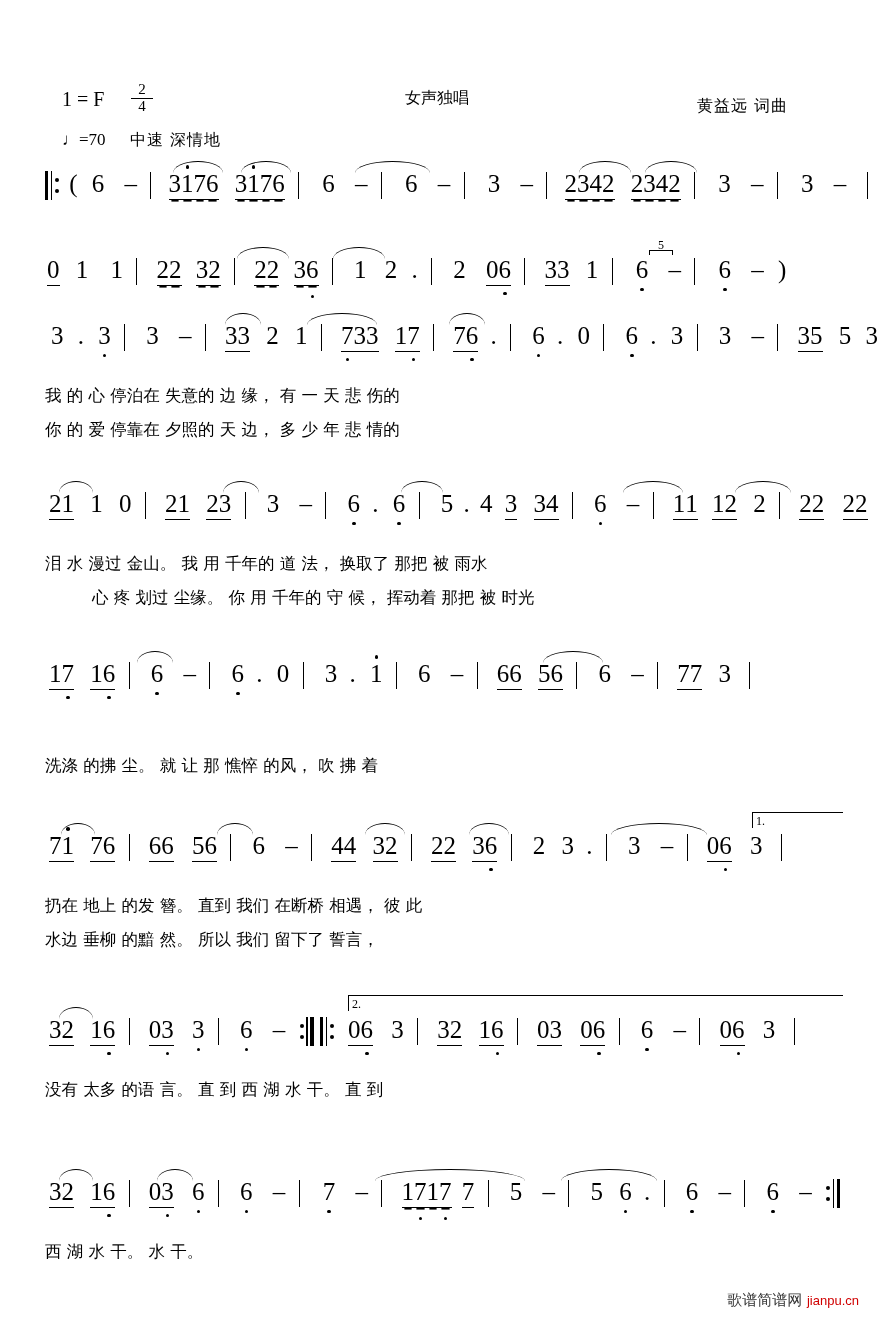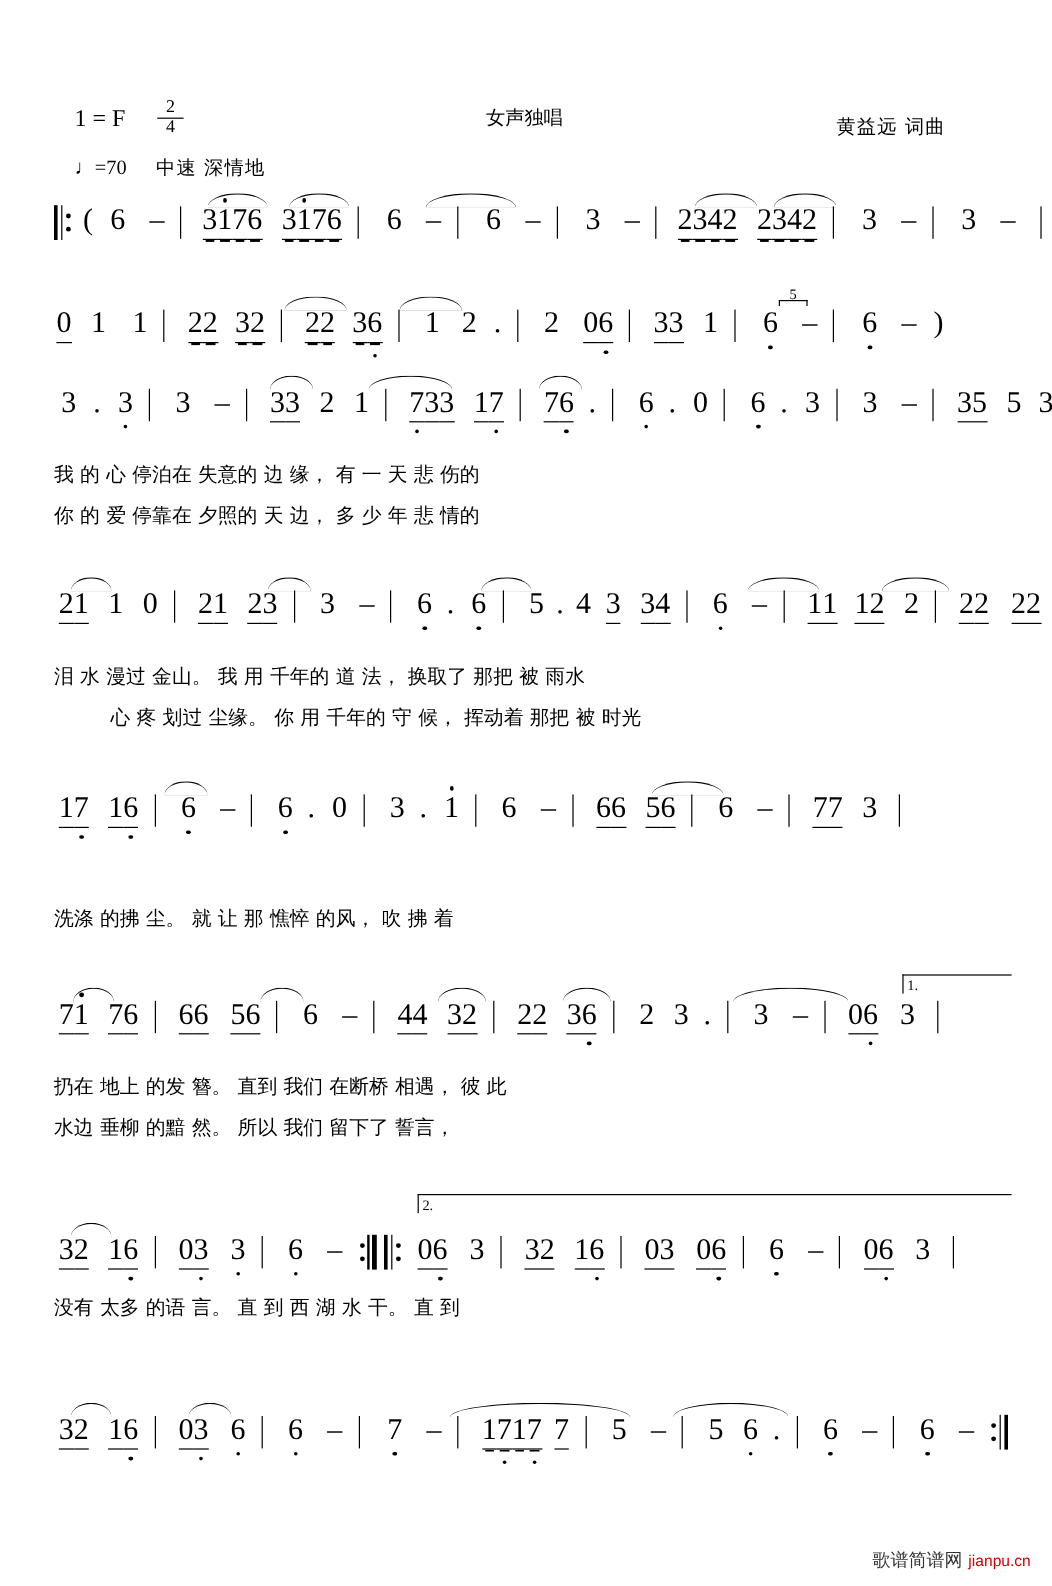--- a/index.html
+++ b/index.html
@@ -470,21 +470,21 @@
     <span class="slur" style="left:424px; top:-9px; width:40px;"></span>
     <span class="slur" style="left:566px; top:-9px; width:96px;"></span>
   </div>
   <div class="lyric" style="top:895px;">扔在 地上    的发    簪。      直到 我们    在断桥   相遇，              彼 此</div>
   <div class="lyric" style="top:929px;">水边 垂柳    的黯    然。      所以 我们    留下了   誓言，</div>
 
   <div class="volta" style="left:348px; top:995px; width:494px;">
     <span>2.</span>
   </div>
 
-  <div class="row" style="top:1016px;margin-top:12px;">
+  <div class="row" style="top:1016px;">
     <span class="n und1" style="margin-left:4px;">3</span><span class="n und1">2</span>
     <span class="n und1" style="margin-left:10px;">1</span><span class="n und1 dotbelow">6</span>
     <span class="bar"></span>
     <span class="n und1" style="margin-left:6px;">0</span><span class="n und1 dotbelow">3</span>
     <span class="n dotbelow" style="margin-left:12px;">3</span>
     <span class="bar"></span>
     <span class="n dotbelow" style="margin-left:8px;">6</span>
     <span class="n" style="margin-left:14px;">–</span>
     <span class="repeat-end" style="margin-left:10px;"><i class="rdots"></i><i class="rdots b"></i></span>
     <span class="repeat-start" style="margin-left:0px;"><i class="rdots"></i><i class="rdots b"></i></span>
@@ -536,19 +536,20 @@
     <span class="bar"></span>
     <span class="n dotbelow" style="margin-left:8px;">6</span>
     <span class="n" style="margin-left:14px;">–</span>
     <span class="repeat-end" style="margin-left:10px;"><i class="rdots"></i><i class="rdots b"></i></span>
 
     <span class="slur" style="left:14px; top:-9px; width:34px;"></span>
     <span class="slur" style="left:112px; top:-9px; width:36px;"></span>
     <span class="slur" style="left:330px; top:-9px; width:150px;"></span>
     <span class="slur" style="left:516px; top:-9px; width:96px;"></span>
   </div>
+  <div class="lyric" style="top:1241px;">西  湖     水 干。     水                              干。</div>
 
   <div class="footer">
     <span>歌谱简谱网</span>
     <span class="site">jianpu.cn</span>
   </div>
 
 </div>
 
 </body></html>

